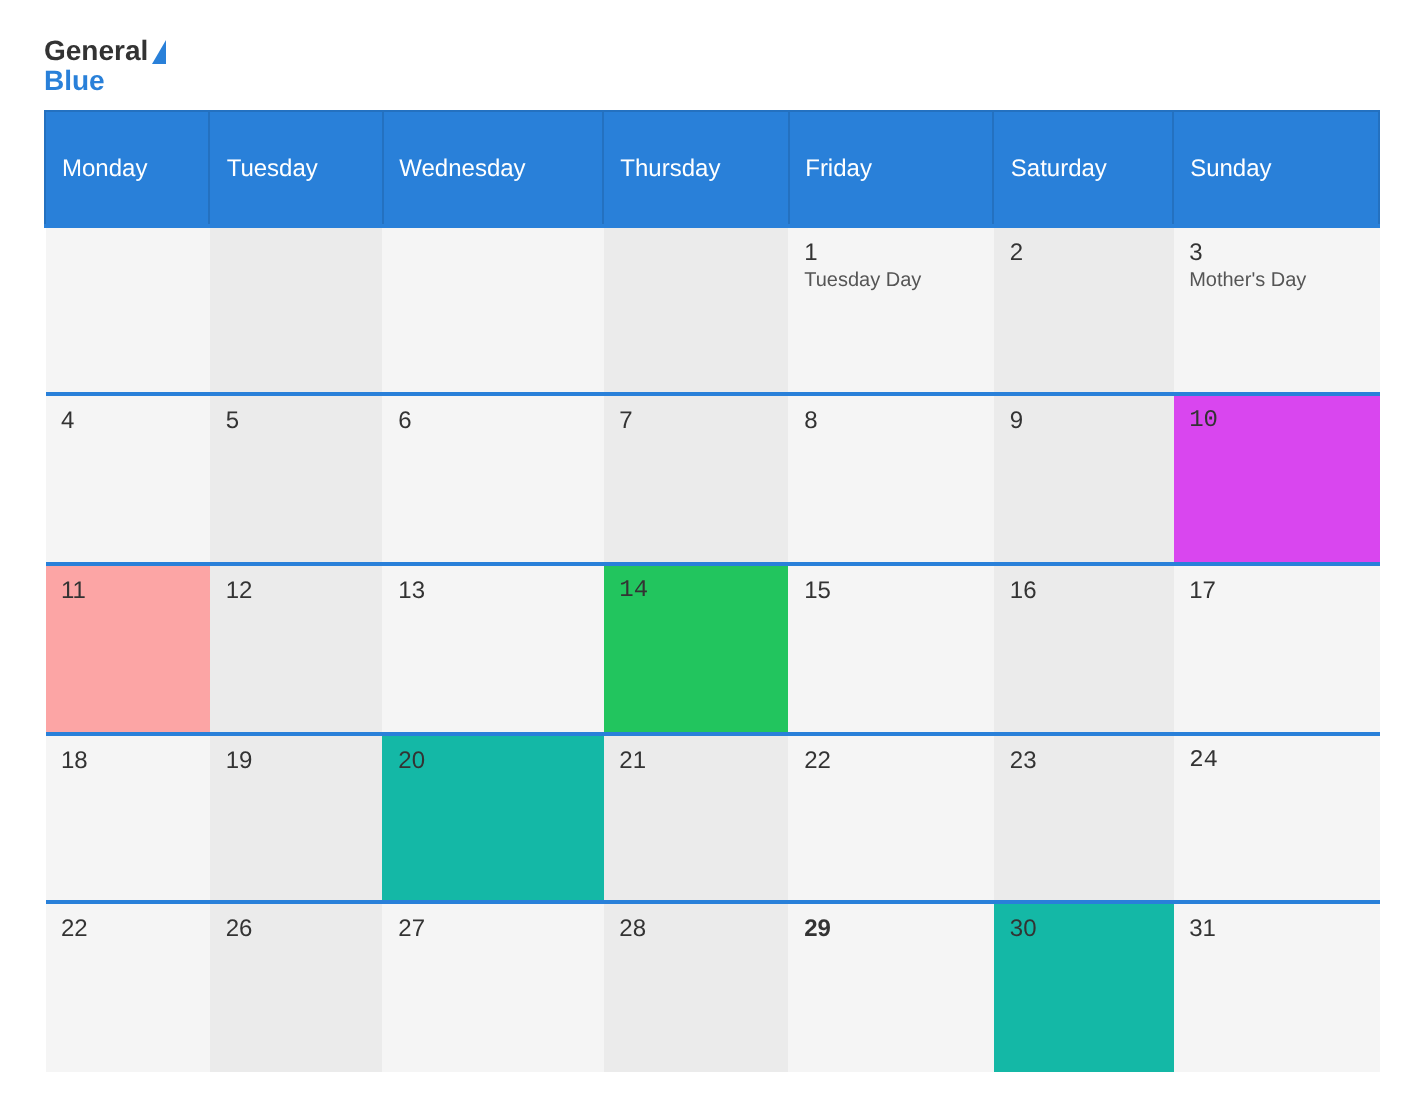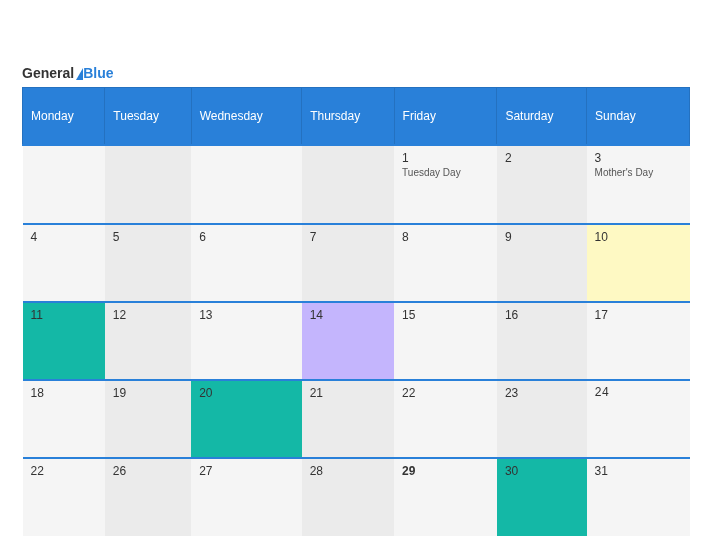--- a/index.html
+++ b/index.html
@@ -81,21 +81,21 @@
       display: block;
       margin-top: 2px;
     }
   </style>
 </head>
 <body>
 
 <div class="page">
   <div class="top-bar">
     <div class="logo">
-        <div style="display: flex; line-height: 1.1; margin-top: 48px;">
+        <div style="display: flex; flex-direction: column; line-height: 1.1;">
           <div style="display: flex; align-items: center;">
             <span style="font-weight: bold; font-size: 14px; color: rgb(51, 51, 51);">General</span>
             <div style="width: 0px; height: 0px; border-left: 7px solid transparent; border-right: 0px solid transparent; border-bottom: 12px solid rgb(41, 128, 217); margin-left: 2px;"></div>
           </div>
           <span style="font-weight: bold; font-size: 14px; color: rgb(41, 128, 217);">Blue</span>
         </div>
       </div>
     <h1 class="calendar-title"></h1>
     <span class="country-label"></span>
   </div>
@@ -142,35 +142,35 @@
           </td>
           <td style="background: rgb(235, 235, 235);">
             <span class="day-number">7</span>
           </td>
           <td style="background: rgb(245, 245, 245);">
             <span class="day-number">8</span>
           </td>
           <td style="background: rgb(235, 235, 235);">
             <span class="day-number">9</span>
           </td>
-          <td style="background: #fef9c3;">
+          <td style="background: #d946ef; font-family: Liberation Mono, monospace;">
             <span class="day-number">10</span>
           </td>
         </tr>
         <tr>
-          <td style="background: #14b8a6;">
+          <td style="background: #fca5a5;">
             <span class="day-number">11</span>
           </td>
           <td style="background: rgb(235, 235, 235);">
             <span class="day-number">12</span>
           </td>
           <td style="background: rgb(245, 245, 245);">
             <span class="day-number">13</span>
           </td>
-          <td style="background: #c4b5fd;">
+          <td style="background: #22c55e; font-family: Liberation Mono, monospace;">
             <span class="day-number">14</span>
           </td>
           <td style="background: rgb(245, 245, 245);">
             <span class="day-number">15</span>
           </td>
           <td style="background: rgb(235, 235, 235);">
             <span class="day-number">16</span>
           </td>
           <td style="background: rgb(245, 245, 245);">
             <span class="day-number">17</span>

